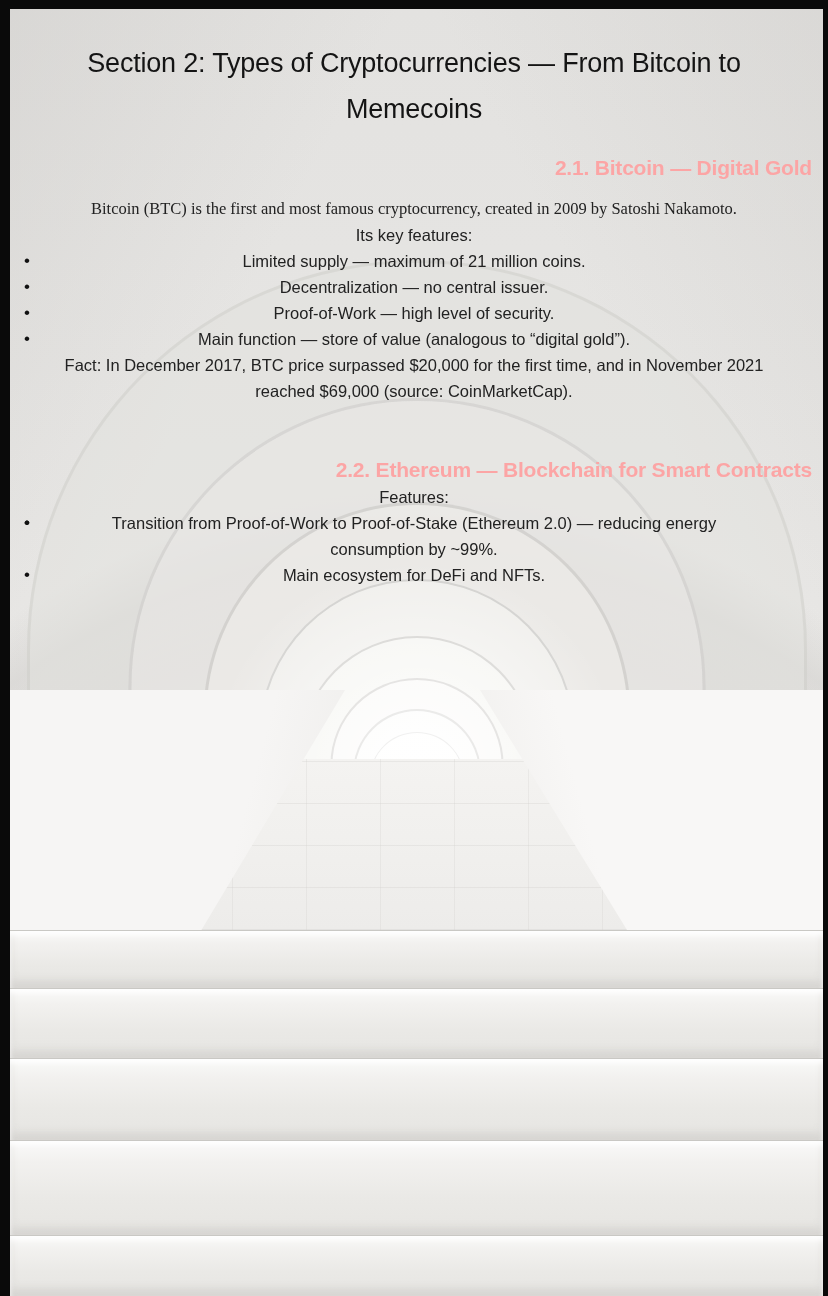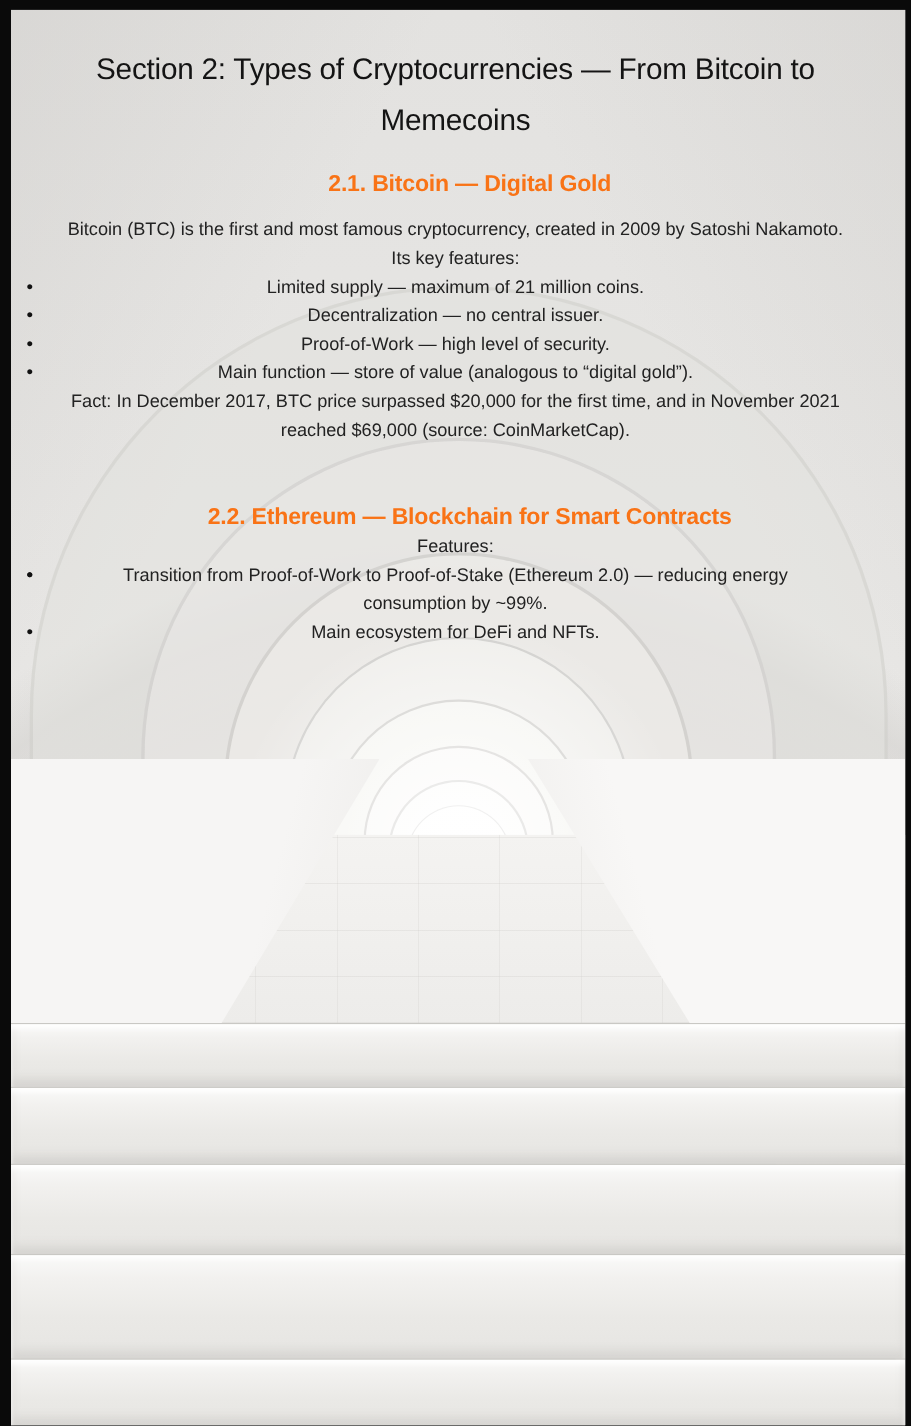--- a/index.html
+++ b/index.html
@@ -83,29 +83,29 @@
     z-index: 10;
   }
   .title {
     font-size: 27px; font-weight: normal; letter-spacing: -0.2px;
     line-height: 46px; text-align: center;
     max-width: 700px; margin: 0 auto;
     color: #141414;
   }
   .section-heading {
     font-size: 21px; font-weight: bold; letter-spacing: -0.2px;
-    line-height: 28px; text-align: center;
-    margin: 22px 0 0 26px; color: #f97316;
+    line-height: 28px; text-align: right;
+    margin: 22px 0 0 26px; color: #fca5a5;
   }
   .heading-2 { margin-top: 52px; }
   .para, .lead-in, .fact {
     font-size: 16.5px; line-height: 26px; text-align: center;
     margin: 0 auto; color: #222222;
   }
-  .para { margin-top: 14px; }
+  .para { margin-top: 14px; font-family: Liberation Serif, serif; }
   .intro-1 { max-width: 730px; }
   .intro-2 { max-width: 740px; }
   .fact  { max-width: 745px; }
   .bullet-list { list-style: none; margin: 0; padding: 0; }
   .bullet-list li {
     position: relative;
     font-size: 16.5px; line-height: 26px; text-align: center;
     padding: 0 60px; color: #222222;
   }
   .bullet-dot {

